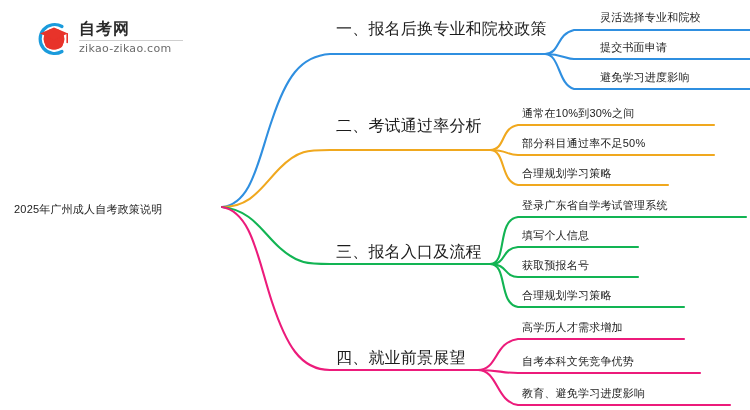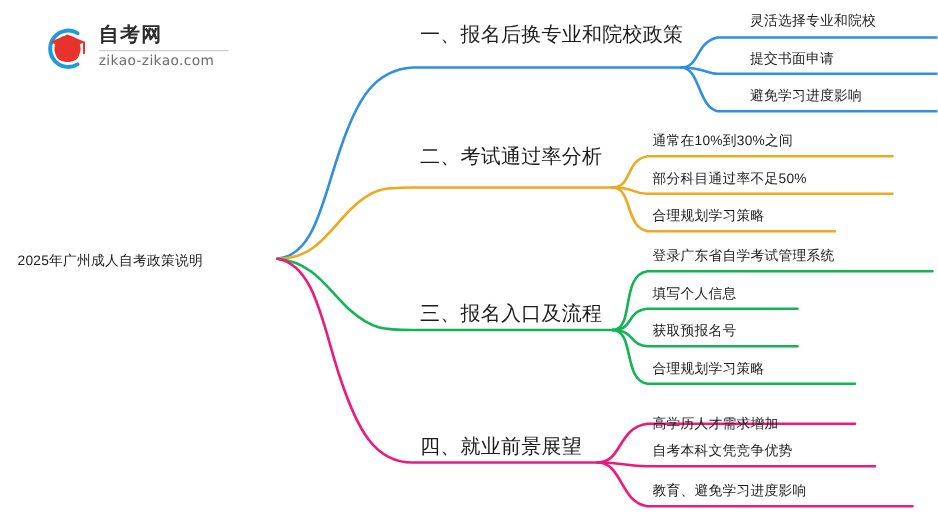--- a/index.html
+++ b/index.html
@@ -151,17 +151,17 @@
   <div class="node-text leaf-text" style="left:522px; top:134px;">部分科目通过率不足50%</div>
   <div class="node-text leaf-text" style="left:522px; top:164px;">合理规划学习策略</div>
 
   <div class="node-text branch-text" style="left:336px; top:242px;">三、报名入口及流程</div>
   <div class="node-text leaf-text" style="left:522px; top:196px;">登录广东省自学考试管理系统</div>
   <div class="node-text leaf-text" style="left:522px; top:226px;">填写个人信息</div>
   <div class="node-text leaf-text" style="left:522px; top:256px;">获取预报名号</div>
   <div class="node-text leaf-text" style="left:522px; top:286px;">合理规划学习策略</div>
 
   <div class="node-text branch-text" style="left:336px; top:348px;">四、就业前景展望</div>
-  <div class="node-text leaf-text" style="left:522px; top:330px;">高学历人才需求增加</div>
+  <div class="node-text leaf-text" style="left:522px; top:318px;">高学历人才需求增加</div>
   <div class="node-text leaf-text" style="left:522px; top:352px;text-align:right;">自考本科文凭竞争优势</div>
   <div class="node-text leaf-text" style="left:522px; top:384px;">教育、避免学习进度影响</div>
 
 </div>
 
 </body></html>

